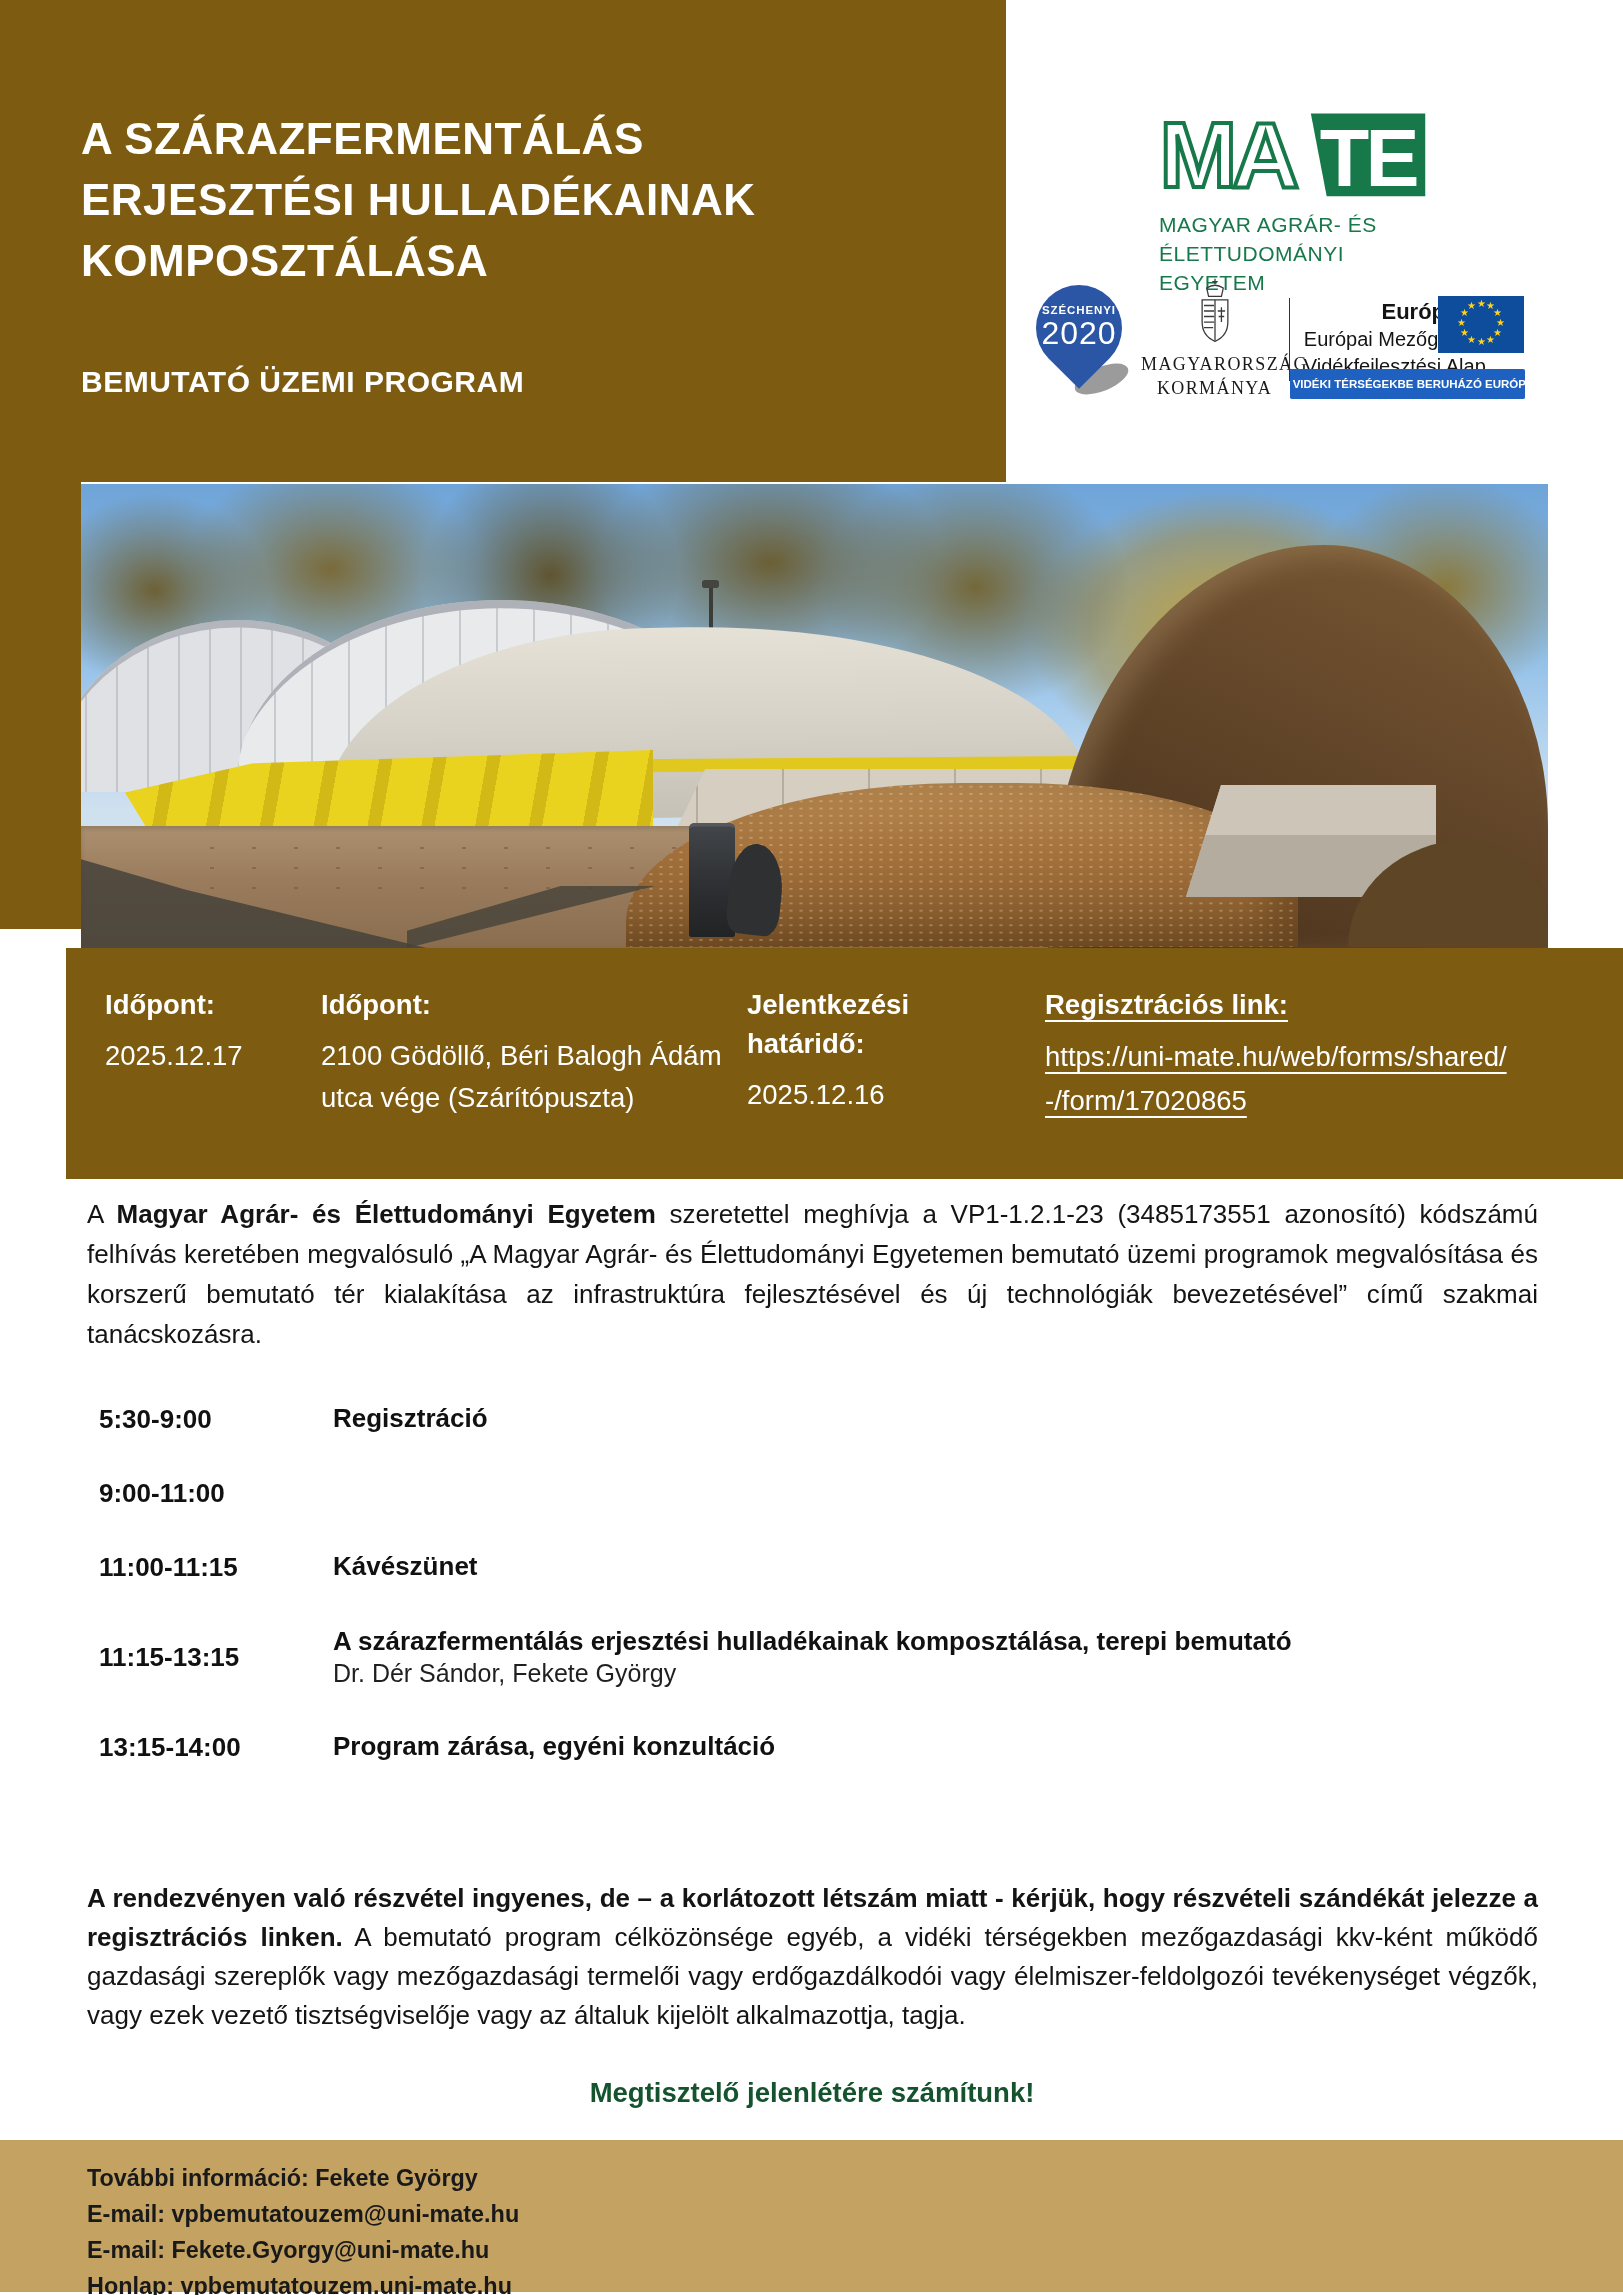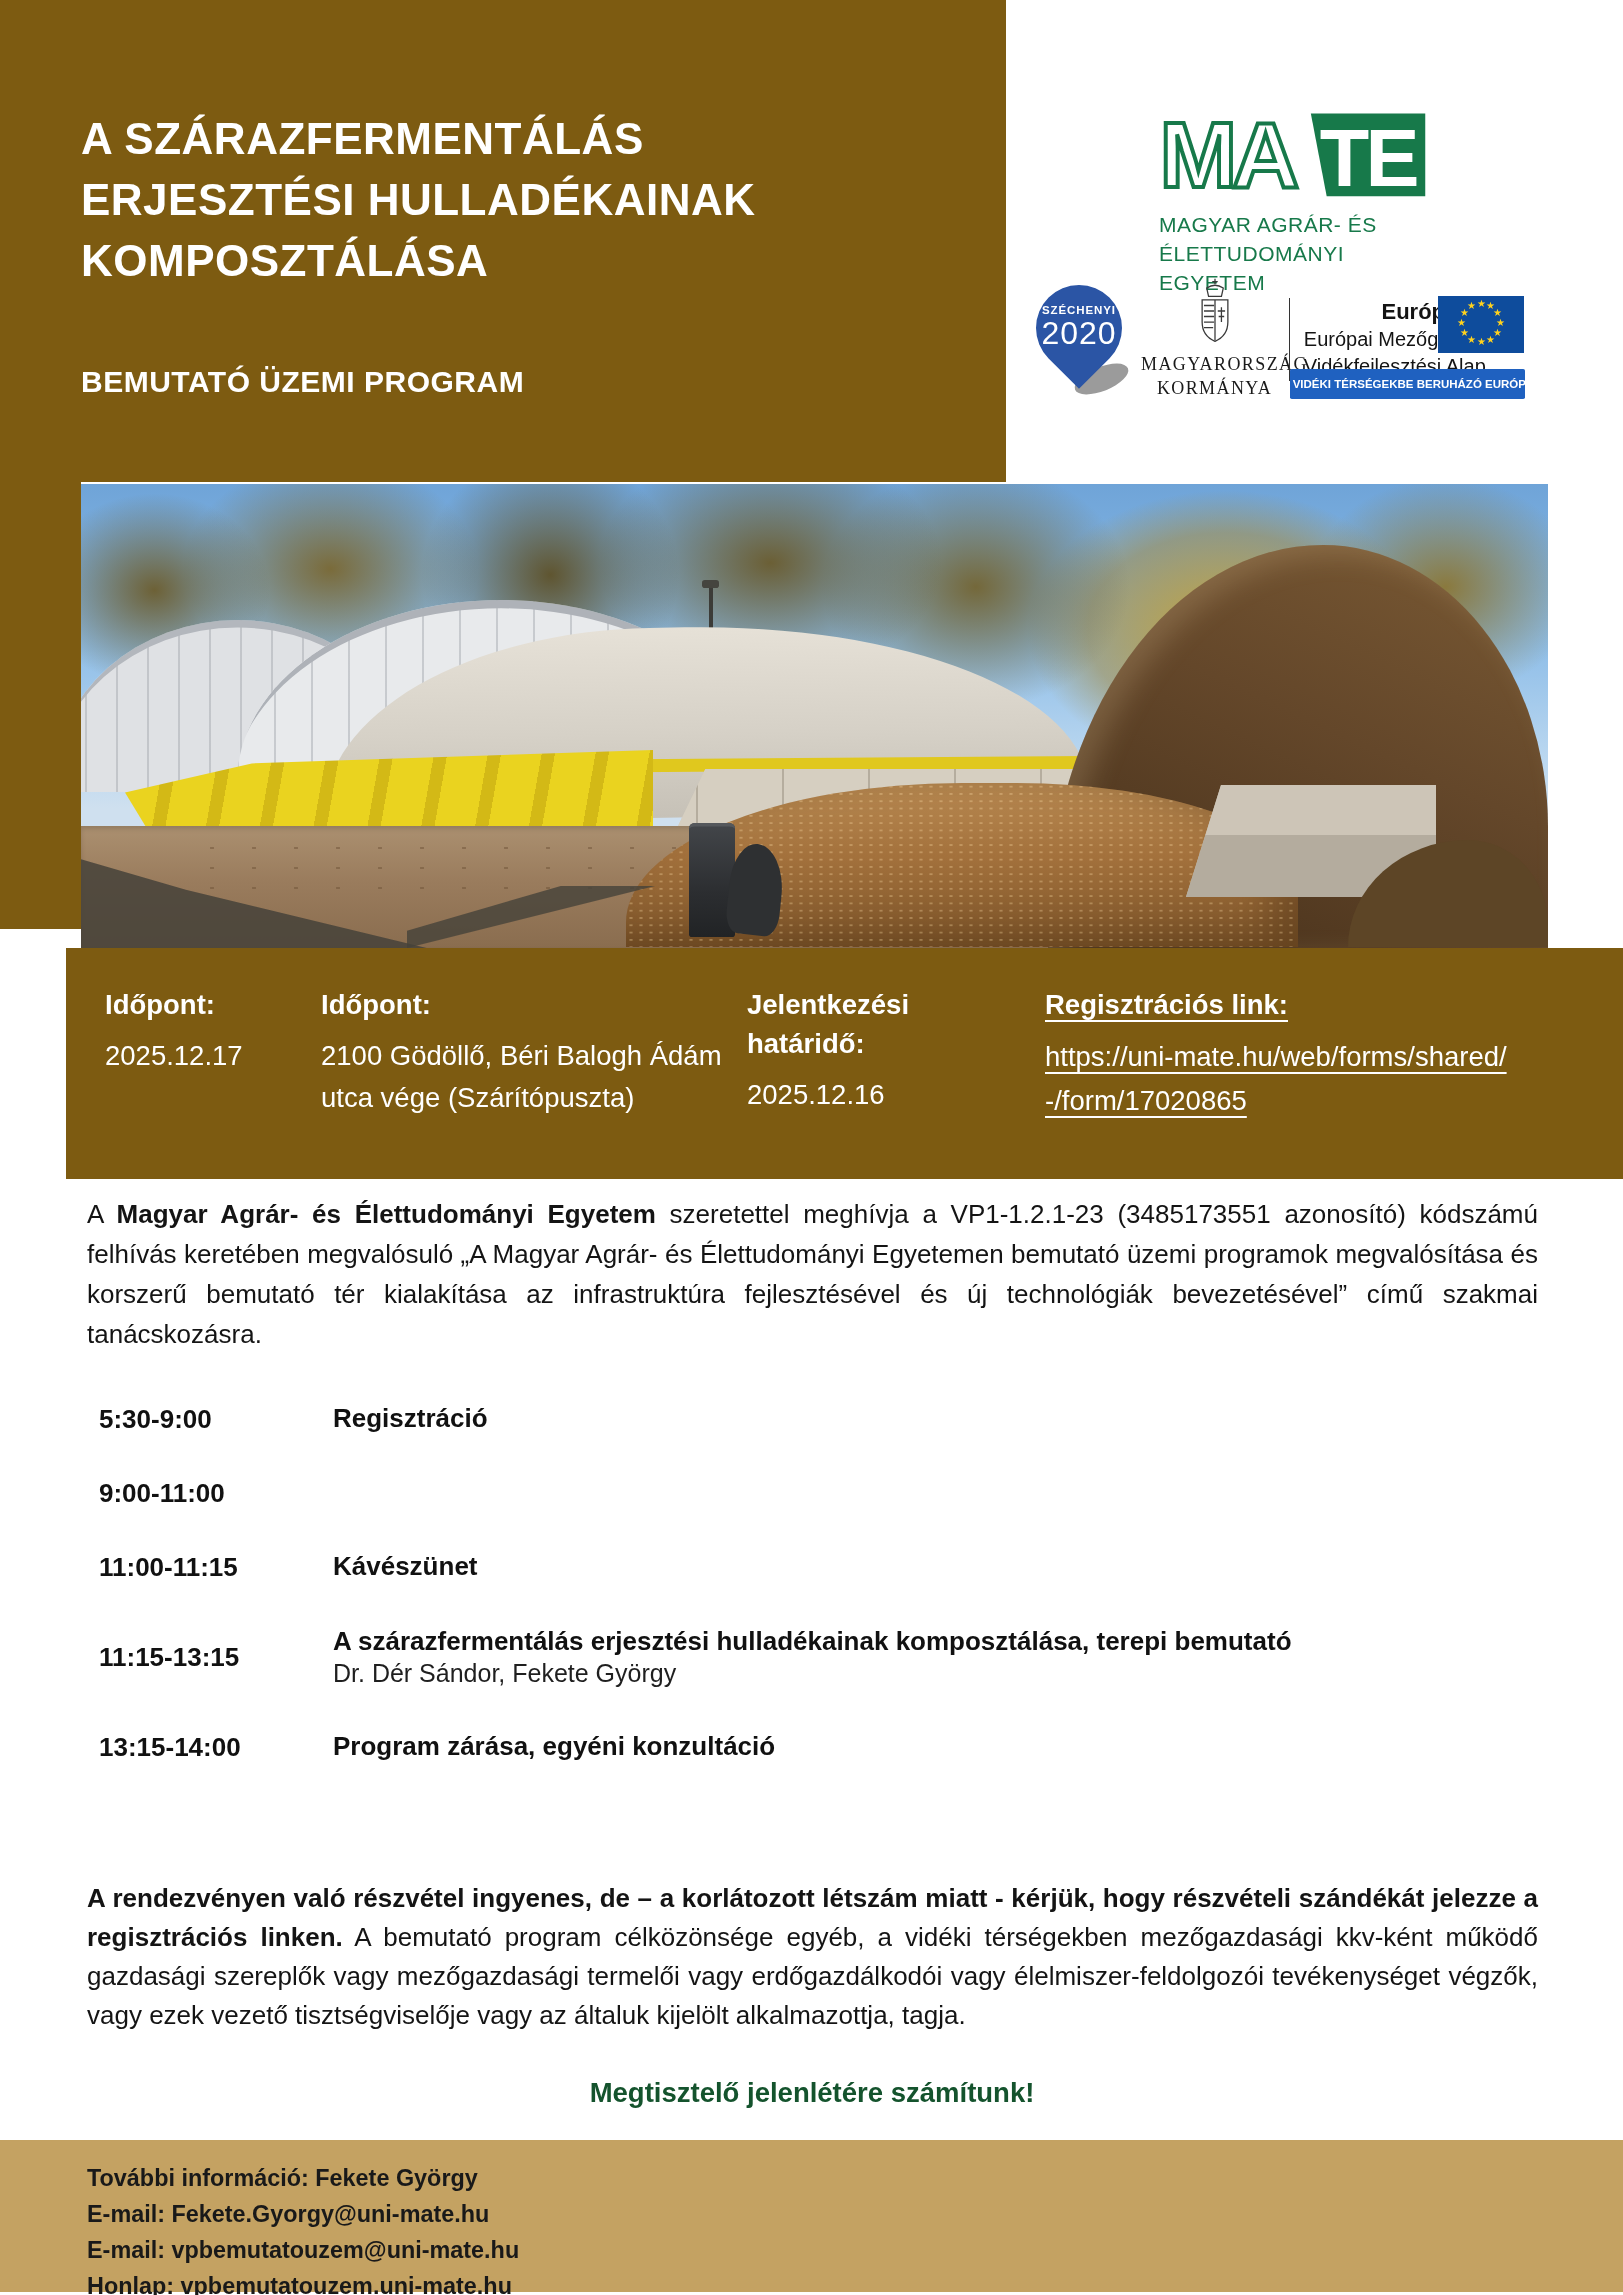--- a/index.html
+++ b/index.html
@@ -291,20 +291,20 @@
     </div>
   </div>
 
   <p class="closing"><span class="b">A rendezvényen való részvétel ingyenes, de – a korlátozott létszám miatt - kérjük, hogy részvételi szándékát jelezze a regisztrációs linken.</span><span> A bemutató program célközönsége egyéb, a vidéki térségekben mezőgazdasági kkv-ként működő gazdasági szereplők vagy mezőgazdasági termelői vagy erdőgazdálkodói vagy élelmiszer-feldolgozói tevékenységet végzők, vagy ezek vezető tisztségviselője vagy az általuk kijelölt alkalmazottja, tagja.</span></p>
 
   <div class="highlight">Megtisztelő jelenlétére számítunk!</div>
 
   <div class="footer">
     <div class="contact">
       <div>További információ: Fekete György</div>
+      <div>E-mail: vpbemutatouzem@uni-mate.hu</div>
       <div>E-mail: Fekete.Gyorgy@uni-mate.hu</div>
-      <div>E-mail: vpbemutatouzem@uni-mate.hu</div>
       <div>Honlap: vpbemutatouzem.uni-mate.hu</div>
     </div>
   </div>
 
 </div>
 
 
 </body></html>

